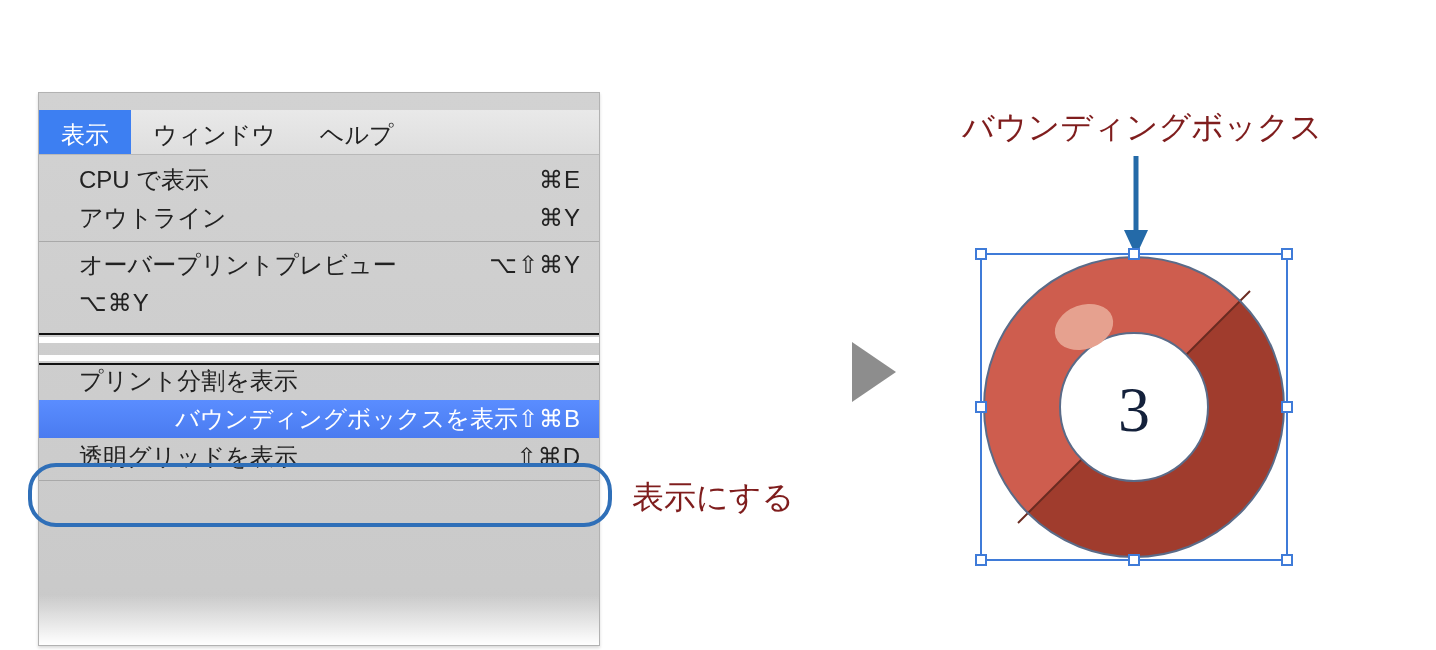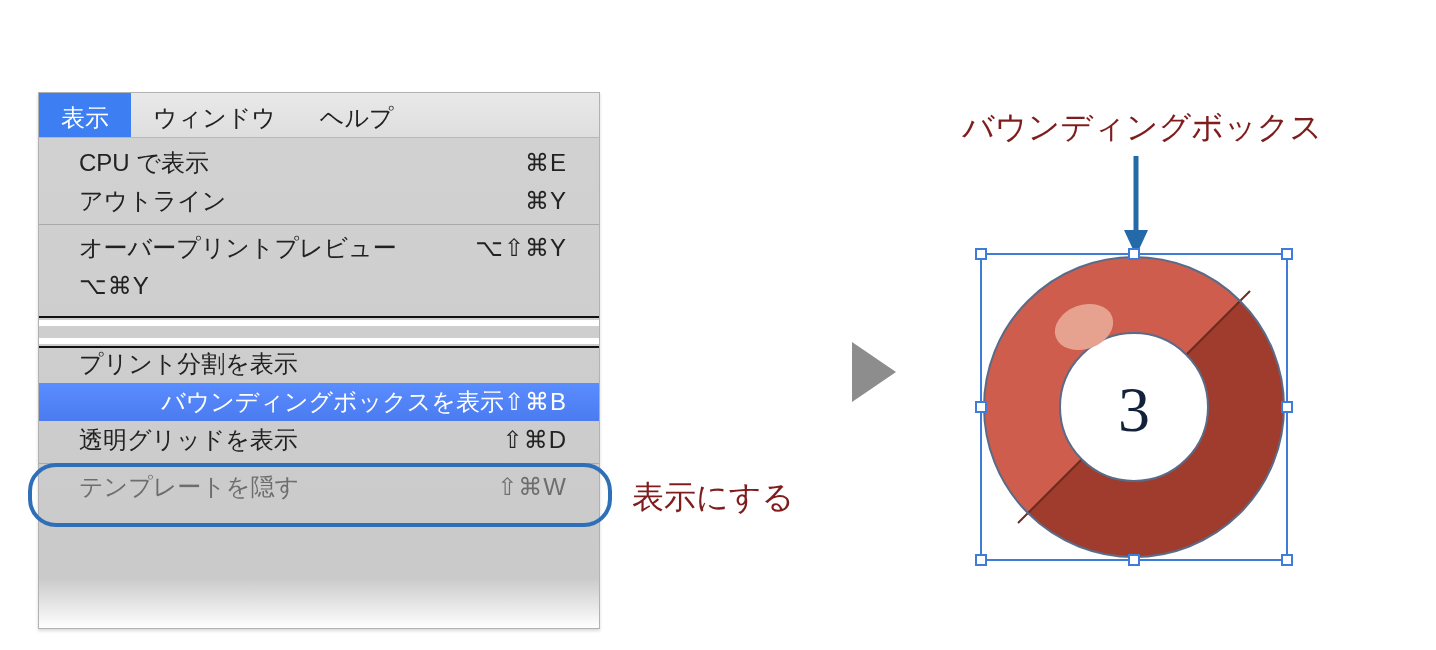--- a/index.html
+++ b/index.html
@@ -24,20 +24,21 @@
     box-shadow: 0 2px 3px rgba(0,0,0,0.15);
   }
 
   .menubar {
     display: flex;
     align-items: stretch;
     height: 44px;
     background: linear-gradient(#e9e9e9,#dedede);
     border-bottom: 1px solid #b8b8b8;
     font-size: 24px;
+    margin-top: 17px;
   }
   .menubar .mb-item {
     padding: 6px 22px 0 22px;
     color: #222;
     display: flex;
     align-items: center;
   }
   .menubar .mb-item.active {
     background: #3d7ff2;
     color: #ffffff;
@@ -46,21 +47,21 @@
   .menu-body {
     position: relative;
     min-height: 490px;
     overflow: hidden;
   }
 
   .menu-row {
     display: flex;
     align-items: center;
     justify-content: space-between;
-    padding: 2px 32px 2px 40px;
+    padding: 2px 18px 2px 40px;
     font-size: 24px;
     color: #222;
     height: 34px;
   }
   .menu-row.sel {
     background: linear-gradient(#5a8dff,#4a7bf0);
     color: #ffffff;
     justify-content: flex-end;
   }
   .menu-row .lbl { white-space: nowrap; }
@@ -207,24 +208,20 @@
       <span class="sc">⇧⌘B</span>
     </div>
 
     <div class="menu-row">
       <span class="lbl">透明グリッドを表示</span>
       <span class="sc">⇧⌘D</span>
     </div>
 
     <div class="menu-sep"></div>
 
-    <div class="menu-row" style="opacity:.55">
-      <span class="lbl">テンプレートを隠す</span>
-      <span class="sc">⇧⌘W</span>
-    </div>
 
     <div class="fade-bottom"></div>
   </div>
 </div>
 
 <div class="oval-highlight" style="left:28px; top:463px; width:576px; height:56px;"></div>
 
 <div class="annot" style="left:632px; top:476px;">表示にする</div>
 
 <div class="tri-right" style="left:852px; top:342px;"></div>

